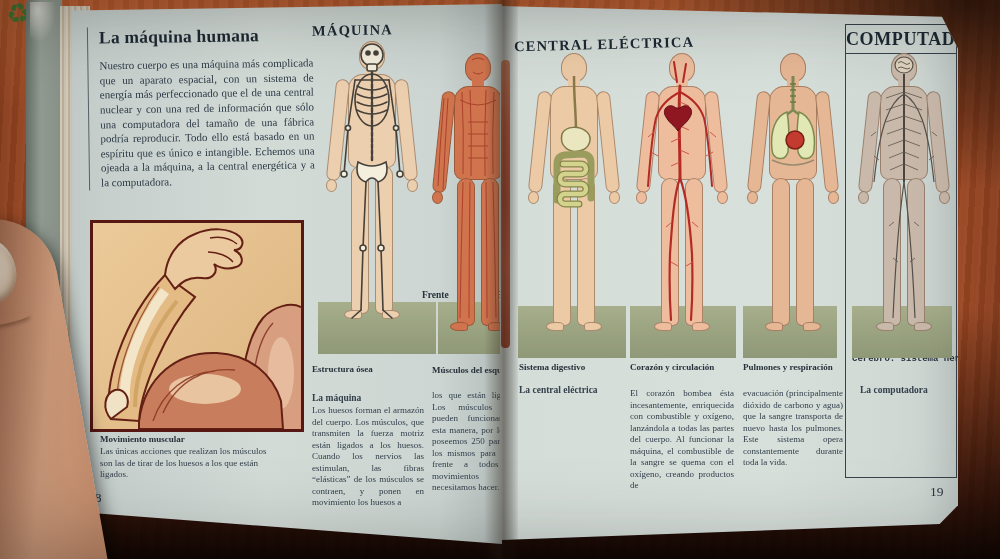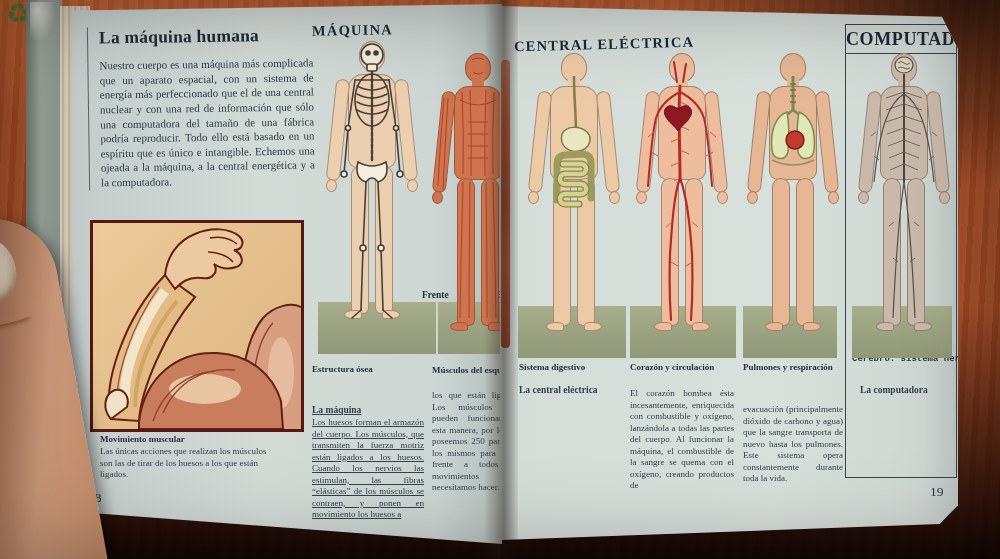--- a/index.html
+++ b/index.html
@@ -204,21 +204,21 @@
         </g>
       </svg>
     </div>
 
     <span class="vlabel" style="left:350px;top:286px;">Frente</span>
     <span class="vlabel" style="left:424px;top:286px;">Espalda</span>
 
     <span class="cap" style="left:240px;top:360px;">Estructura ósea</span>
     <span class="cap" style="left:360px;top:361px;">Músculos del esqueleto</span>
 
-    <div class="col" style="left:240px;top:400px;width:112px;text-decoration:underline;">
+    <div class="col" style="left:240px;top:388px;width:112px;">
       <p class="ct">La máquina</p>
       <p>Los huesos forman el armazón del cuerpo. Los músculos, que transmiten la fuerza motriz están ligados a los huesos. Cuando los nervios las estimulan, las fibras “elásticas” de los músculos se contraen, y ponen en movimiento los huesos a</p>
     </div>
     <div class="col" style="left:360px;top:386px;width:88px;">
       <p>los que están ligados. Los músculos sólo pueden funcionar de esta manera, por lo que poseemos 250 pares de los mismos para hacer frente a todos los movimientos que necesitamos hacer.</p>
     </div>
   </div>
 
   <div class="page page-right">
 
@@ -343,21 +343,21 @@
     <span class="cap" style="left:130px;top:356px;">Corazón y circulación</span>
     <span class="cap" style="left:243px;top:356px;">Pulmones y respiración</span>
     <span class="cap" style="left:352px;top:348px;font-family:Liberation Mono, monospace;">Cerebro: sistema nervioso</span>
 
     <div class="col" style="left:19px;top:378px;width:106px;">
       <p class="ct">La central eléctrica</p>
     </div>
     <div class="col" style="left:130px;top:382px;width:104px;">
       <p>El corazón bombea ésta incesantemente, enriquecida con combustible y oxígeno, lanzándola a todas las partes del cuerpo. Al funcionar la máquina, el combustible de la sangre se quema con el oxígeno, creando productos de</p>
     </div>
-    <div class="col" style="left:243px;top:398px;width:100px;">
+    <div class="col" style="left:243px;top:382px;width:100px;">
       <p>evacuación (principalmente dióxido de carbono y agua) que la sangre transporta de nuevo hasta los pulmones. Este sistema opera constantemente durante toda la vida.</p>
     </div>
     <div class="col" style="left:360px;top:378px;width:100px;">
       <p class="ct">La computadora</p>
     </div>
 
     <div class="pnum" style="left:430px;top:478px;">19</div>
   </div>
 
   <div class="gutter"></div>

